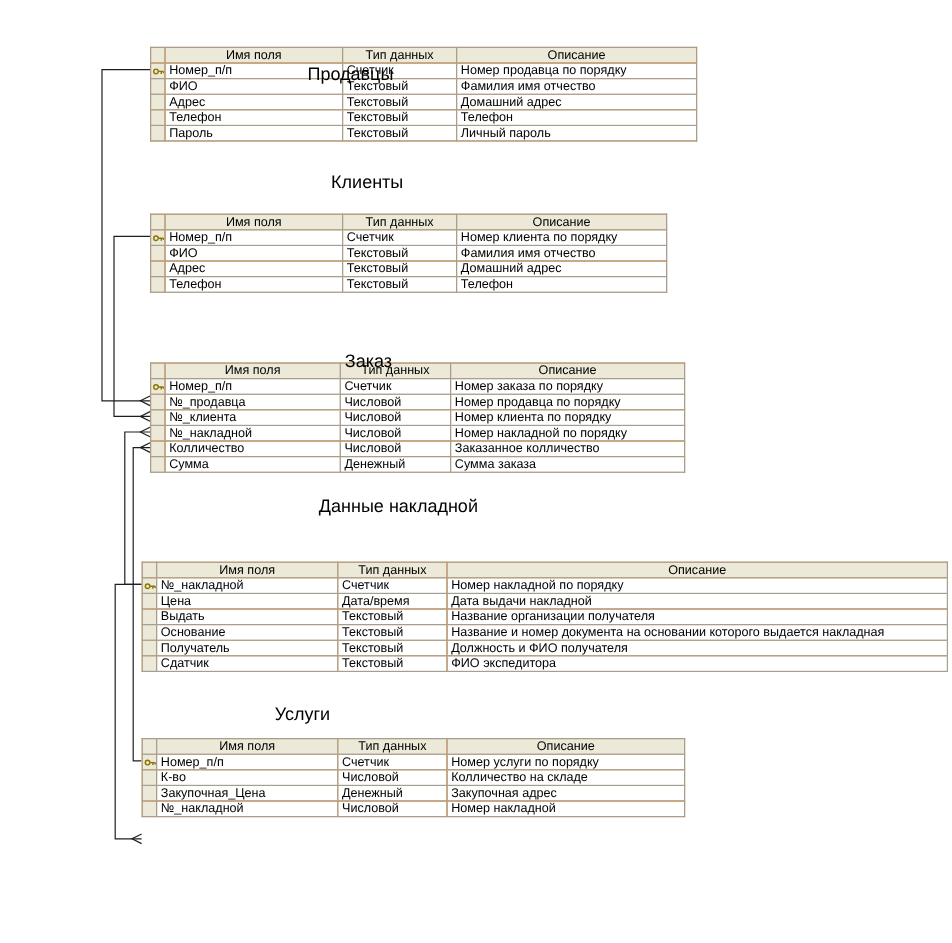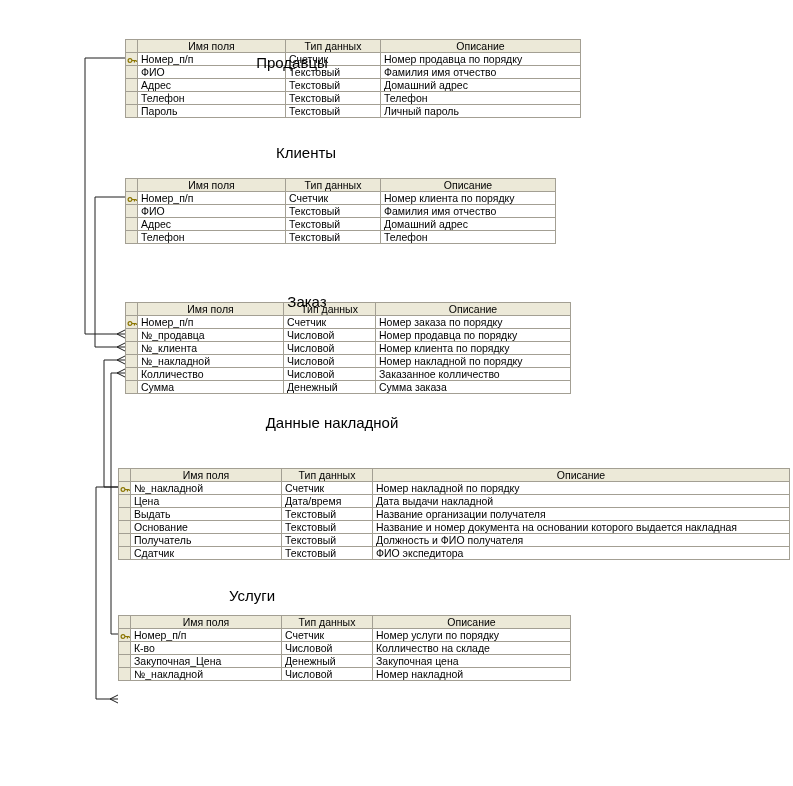--- a/index.html
+++ b/index.html
@@ -412,21 +412,21 @@
         <td>Колличество на складе</td>
       </tr>
 
       <tr>
         <td class="sel"><svg class="key-icon" width="10" height="9" viewBox="0 0 10 9" style="visibility: hidden;">
             <circle cx="3" cy="4.5" r="1.9"></circle>
             <path d="M5 4.5 H9.3 M7.4 4.5 V6.6 M9.3 4.5 V6"></path>
           </svg></td>
         <td>Закупочная_Цена</td>
         <td>Денежный</td>
-        <td>Закупочная цена</td>
+        <td>Закупочная адрес</td>
       </tr>
 
 
       <tr>
         <td class="sel"><svg class="key-icon" width="10" height="9" viewBox="0 0 10 9" style="visibility: hidden;">
             <circle cx="3" cy="4.5" r="1.9"></circle>
             <path d="M5 4.5 H9.3 M7.4 4.5 V6.6 M9.3 4.5 V6"></path>
           </svg></td>
         <td>№_накладной</td>
         <td>Числовой</td>

